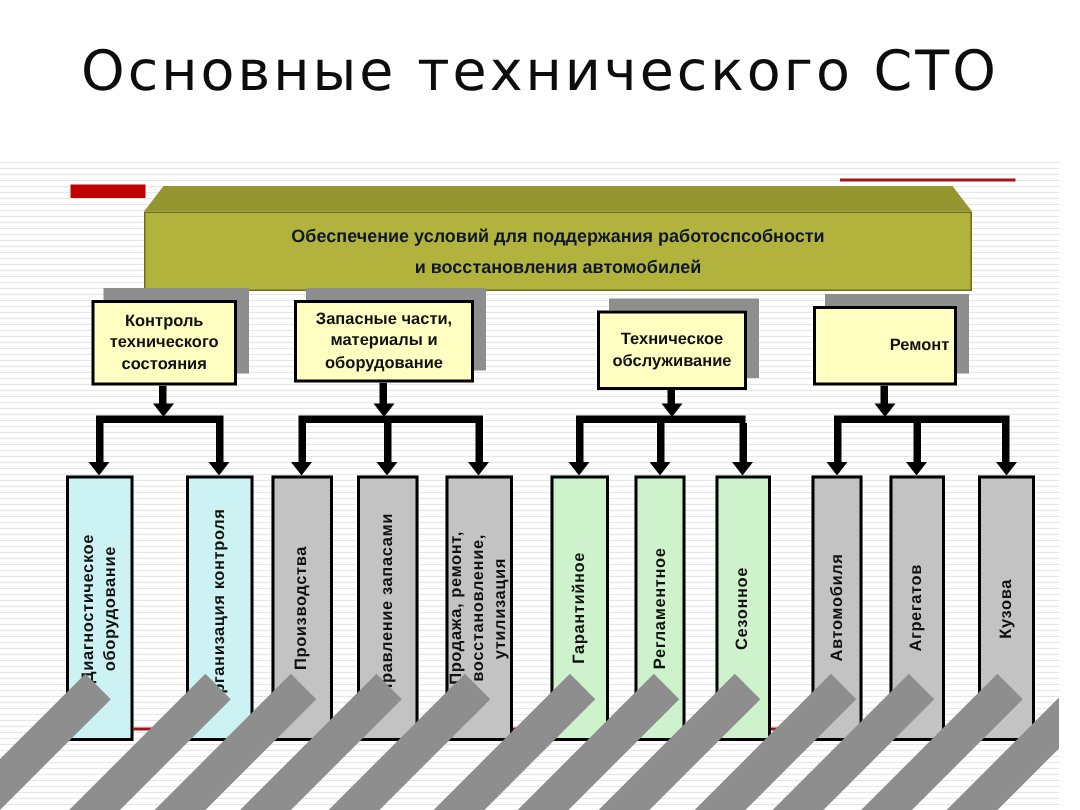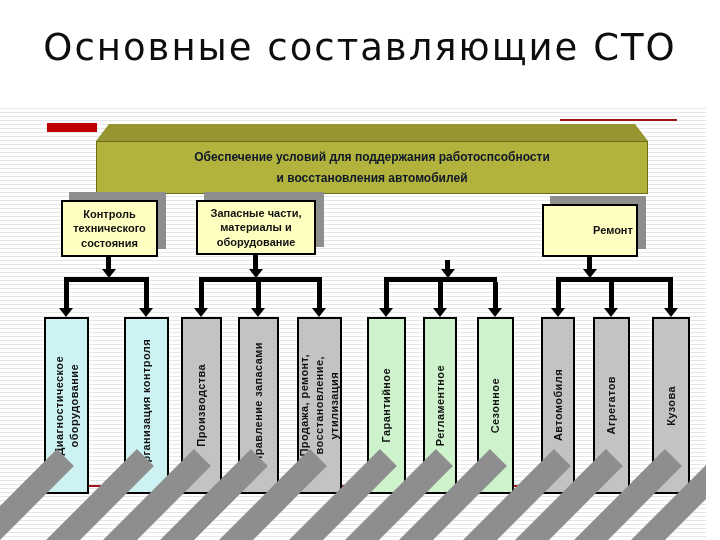--- a/index.html
+++ b/index.html
@@ -37,21 +37,21 @@
   .vtext{writing-mode:vertical-rl;transform:rotate(180deg);white-space:pre-line;text-align:center;
          font-size:11px;font-weight:bold;color:#111;line-height:1.35;letter-spacing:.4px;}
   .stripe{position:absolute;left:-50px;top:116px;width:24px;height:168px;background:#8e8e8e;
           transform:rotate(45deg);}
   .stripe.free{z-index:30;}
 </style>
 </head>
 <body>
 
 <div class="slide">
-  <div class="title">Основные составляющие СТО</div>
+  <div class="title">Основные технического СТО</div>
 
   <div class="content">
 
     <div class="redline" style="left:560px;top:11px;width:117px;"></div>
     <div class="redbar"></div>
     <div class="redline" style="left:45px;top:377px;width:632px;"></div>
 
     <div class="root">
       <div class="root-top"></div>
       <div class="root-face">
@@ -59,20 +59,22 @@
 и восстановления автомобилей</div>
       </div>
     </div>
 
     <div class="lv2" style="left:61px;top:92px;width:97px;height:57px;">Контроль
 технического
 состояния</div>
     <div class="lv2" style="left:196px;top:92px;width:120px;height:55px;">Запасные части,
 материалы и
 оборудование</div>
+    <div class="lv2" style="left:398px;top:99px;width:100px;height:53px;">Техническое
+обслуживание</div>
     <div class="lv2" style="left:542px;top:96px;width:96px;height:53px;padding-left:46px;">Ремонт</div>
 
     <div class="vline" style="left:106px;top:149px;height:13px;"></div>
     <div class="arrow" style="left:102px;top:161px;"></div>
     <div class="vline" style="left:253px;top:147px;height:15px;"></div>
     <div class="arrow" style="left:249px;top:161px;"></div>
     <div class="vline" style="left:445px;top:152px;height:10px;"></div>
     <div class="arrow" style="left:441px;top:161px;"></div>
     <div class="vline" style="left:587px;top:149px;height:13px;"></div>
     <div class="arrow" style="left:583px;top:161px;"></div>

